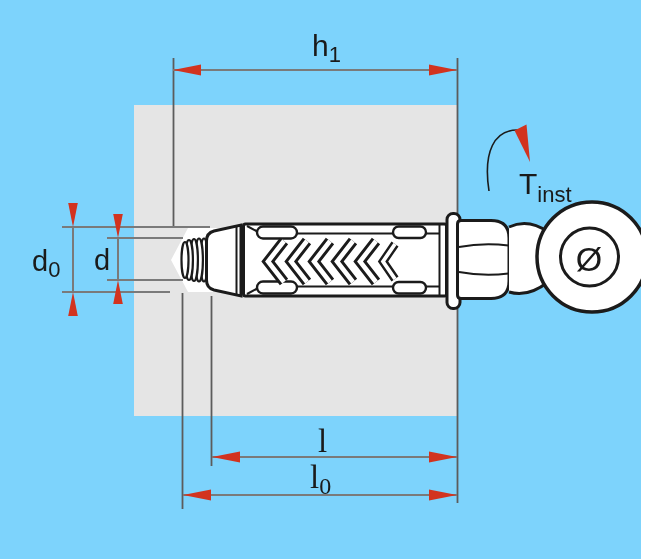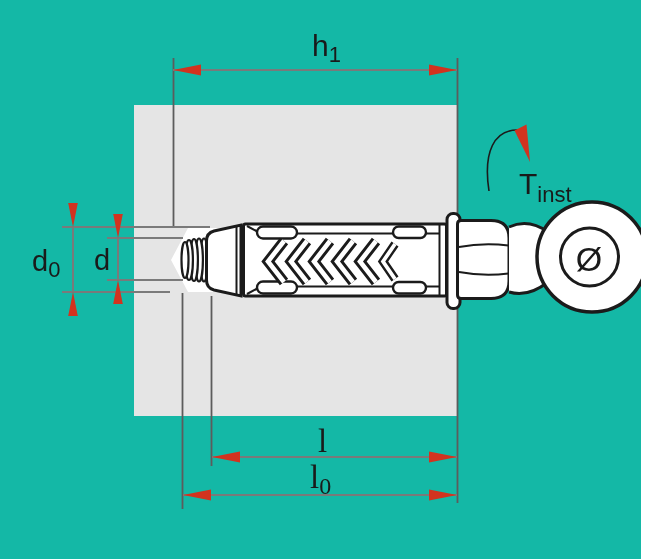--- a/index.html
+++ b/index.html
@@ -1,16 +1,16 @@
 <!DOCTYPE html>
 <html style="--arrow_red: #d2331f; --dimension_line: #7a7a7a; --extension_line: #5c5c5c; --outline: #1b1b1b; --wall_fill: #e5e5e5;"><head>
 <meta charset="utf-8">
 <style>
   html,body{margin:0;padding:0;background:#ffffff;}
-  #stage{position:relative;width:641px;height:559px;background:#14b8a6;overflow:hidden;}
+  #stage{position:relative;width:641px;height:559px;background:#7dd3fc;overflow:hidden;}
   svg{display:block;}
   .dimline{stroke:var(--dimension_line);stroke-width:2;fill:none;}
   .tick{stroke:var(--dimension_line);stroke-width:1.8;fill:none;}
   .extline{stroke:var(--extension_line);stroke-width:1.8;fill:none;}
   .red{fill:var(--arrow_red);stroke:none;}
   .blk{stroke:var(--outline);fill:#ffffff;}
   .blkline{stroke:var(--outline);fill:none;}
   .wall{fill:var(--wall_fill);}
   .hole{fill:#ffffff;}
   .chev-outer{stroke:var(--outline);stroke-width:10.5;fill:none;stroke-linejoin:miter;}

